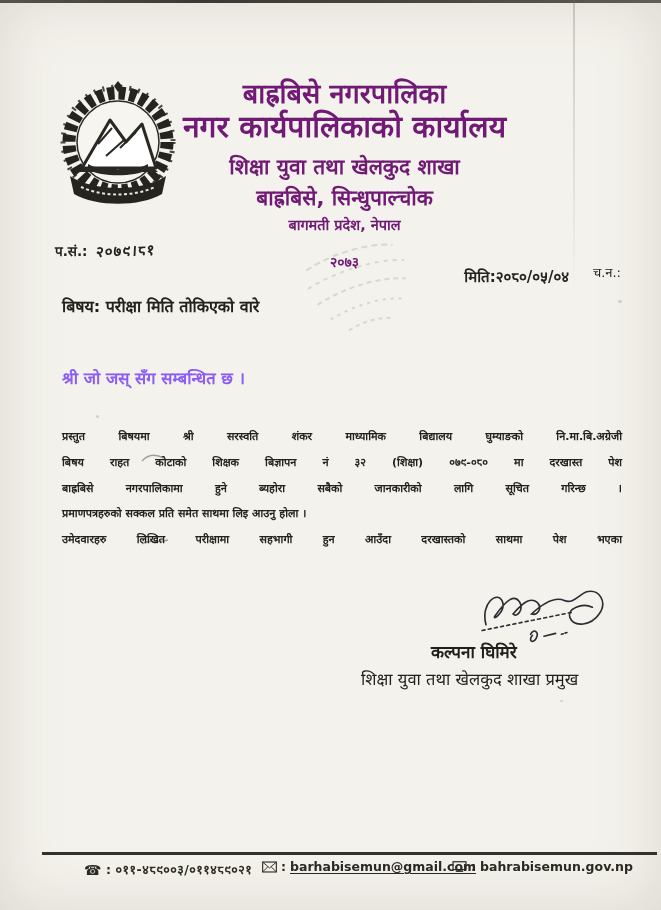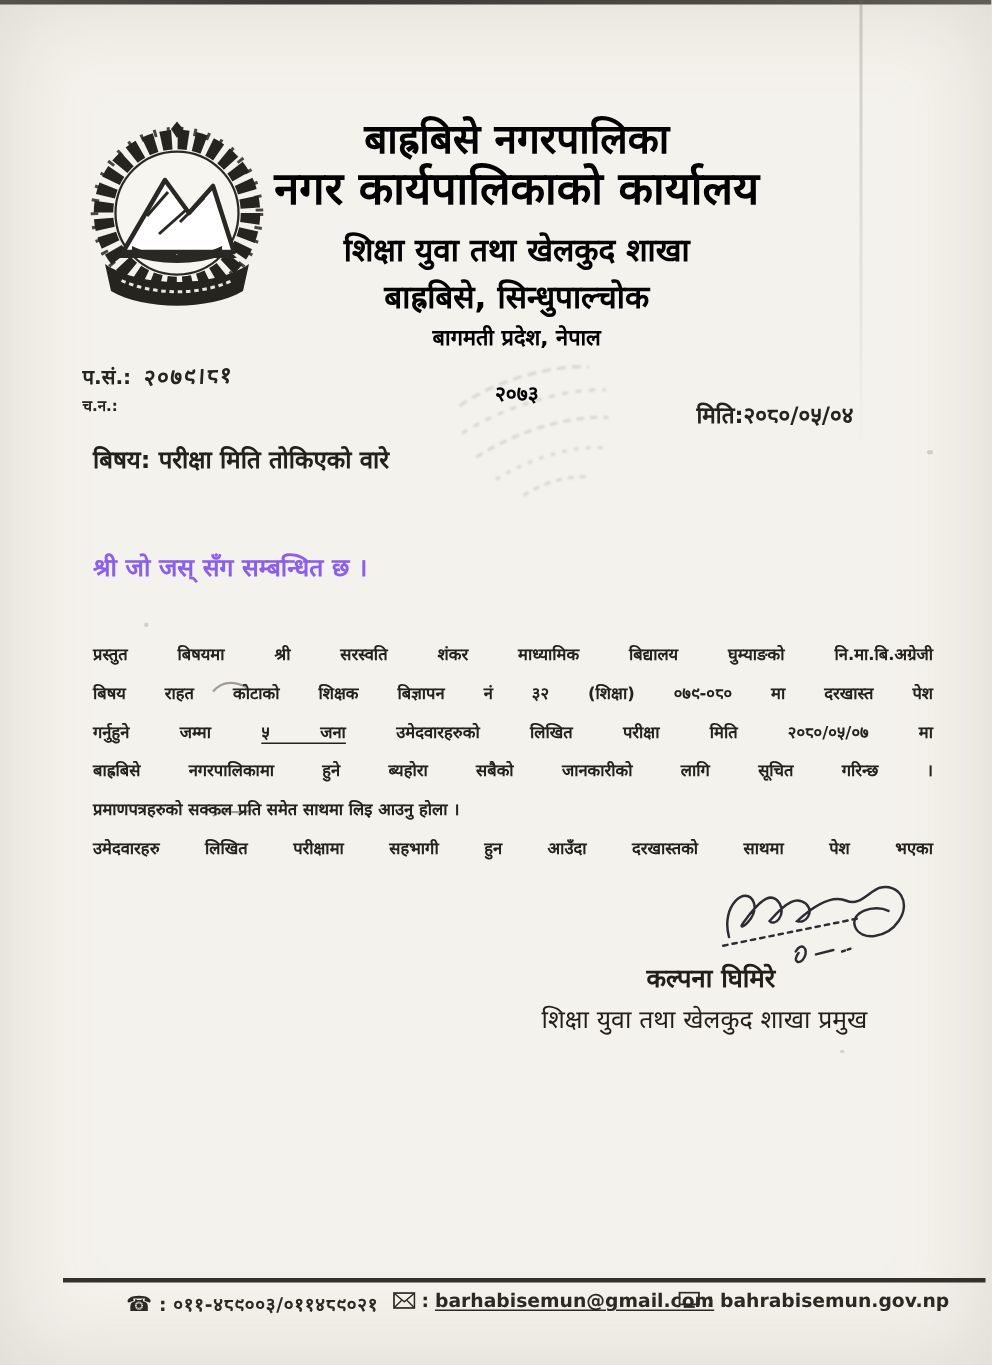--- a/index.html
+++ b/index.html
@@ -9,35 +9,35 @@
         box-shadow:inset 0 0 60px rgba(150,145,130,.25);}
   .top-edge{position:absolute;top:0;left:0;right:0;height:3px;
         background:linear-gradient(90deg,#55534e,#3b3935 30%,#4a4843 70%,#605e58);}
   .fold-line{position:absolute;top:0;left:573px;width:2px;height:300px;
         background:linear-gradient(180deg,rgba(110,108,100,.30),rgba(110,108,100,0));}
   .speck{position:absolute;border-radius:50%;background:rgba(90,88,80,.22);}
 
   
   .letterhead{position:absolute;top:78px;left:0;right:0;}
   .logo{position:absolute;left:48px;top:2px;width:140px;height:135px;}
-  .head-text{margin:0 auto;width:420px;text-align:center;color:#000000;
+  .head-text{margin:0 auto;width:420px;text-align:center;color:#701a75;
              transform:translateX(14px);}
   .h-muni{font-size:27px;font-weight:700;line-height:1.15;}
   .h-office{font-size:30px;font-weight:700;line-height:1.2;}
   .h-section{font-size:21px;font-weight:700;margin-top:7px;}
   .h-addr{font-size:21px;font-weight:700;margin-top:3px;}
   .h-prov{font-size:14.5px;font-weight:700;margin-top:3px;}
   .h-year{font-size:14px;font-weight:600;margin-top:18px;}
 
   
   .meta{position:absolute;top:240px;left:55px;right:40px;color:#262420;}
   .ref-line{font-size:13.5px;font-weight:700;}
   .ref-value{display:inline-block;font-size:15px;font-weight:600;
              transform:rotate(-2deg) skewX(-5deg);letter-spacing:1px;margin-left:4px;}
-  .chn-line{font-size:10px;font-weight:700;margin-top:3px;}
+  .chn-line{font-size:13px;font-weight:400;margin-top:3px;text-align:right;}
   .date-line{position:absolute;right:52px;top:26px;font-size:15px;font-weight:700;}
 
   
   .stamp{position:absolute;left:285px;top:225px;width:150px;height:130px;
          opacity:.55;filter:blur(.7px);pointer-events:none;}
 
   .subject{position:absolute;left:62px;top:295px;font-size:16px;font-weight:700;color:#23211c;}
   .salutation{position:absolute;left:62px;top:366px;font-size:16.5px;font-weight:600;color:#8b5cf6;}
 
   
@@ -126,21 +126,20 @@
   <svg class="smudge" style="left:140px;top:452px;width:26px;height:12px;" viewBox="0 0 26 12">
     <path d="M2,9 C8,2 16,2 24,6" stroke="#4a483f" stroke-width="1.4" fill="none"></path>
   </svg>
   <svg class="smudge" style="left:140px;top:536px;width:30px;height:12px;" viewBox="0 0 30 12">
     <path d="M2,8 C10,2 18,8 28,4" stroke="#4a483f" stroke-width="1.4" fill="none"></path>
   </svg>
 
   <div class="body">
       <div class="body-line just"><span>प्रस्तुत बिषयमा श्री सरस्वति शंकर माध्यामिक बिद्यालय घुम्याङको नि.मा.बि.अग्रेजी</span></div>
       <div class="body-line just"><span>बिषय राहत कोटाको शिक्षक बिज्ञापन नं ३२ (शिक्षा) ०७९-०८० मा दरखास्त पेश</span></div>
-      <div class="body-line just"><span>गर्नुहुने जम्मा </span><span class="u">५ जना</span><span> उमेदवारहरुको लिखित परीक्षा मिति २०८०/०५/०७ मा</span></div>
       <div class="body-line just"><span>बाह्रबिसे नगरपालिकामा हुने ब्यहोरा सबैको जानकारीको लागि सूचित गरिन्छ ।</span></div>
       <div class="body-line"><span>प्रमाणपत्रहरुको सक्कल प्रति समेत साथमा लिइ आउनु होला ।</span></div>
       <div class="body-line just"><span>उमेदवारहरु लिखित परीक्षामा सहभागी हुन आउँदा दरखास्तको साथमा पेश भएका</span></div>
     </div>
 
   <div class="sign-block">
     <svg class="sign-scribble" viewBox="0 0 140 60" aria-hidden="true">
       <g stroke="#2e2c33" stroke-width="1.7" fill="none" stroke-linecap="round">
         <path d="M10,40 C4,18 22,4 27,16 C31,27 14,38 20,30 C33,12 40,9 45,17 C49,25 42,33 38,29 C50,15 57,12 63,17 C69,23 63,31 57,29 C70,17 82,11 91,15 C100,19 106,9 114,6 C127,3 136,16 127,29 C119,41 101,43 97,33 C93,23 110,17 120,22"></path>
         <path d="M6,46 L100,27" stroke-dasharray="3 3.5"></path>

